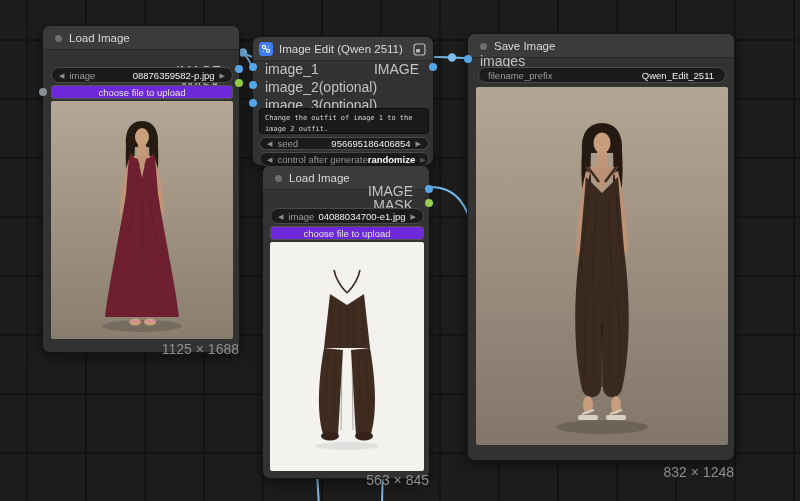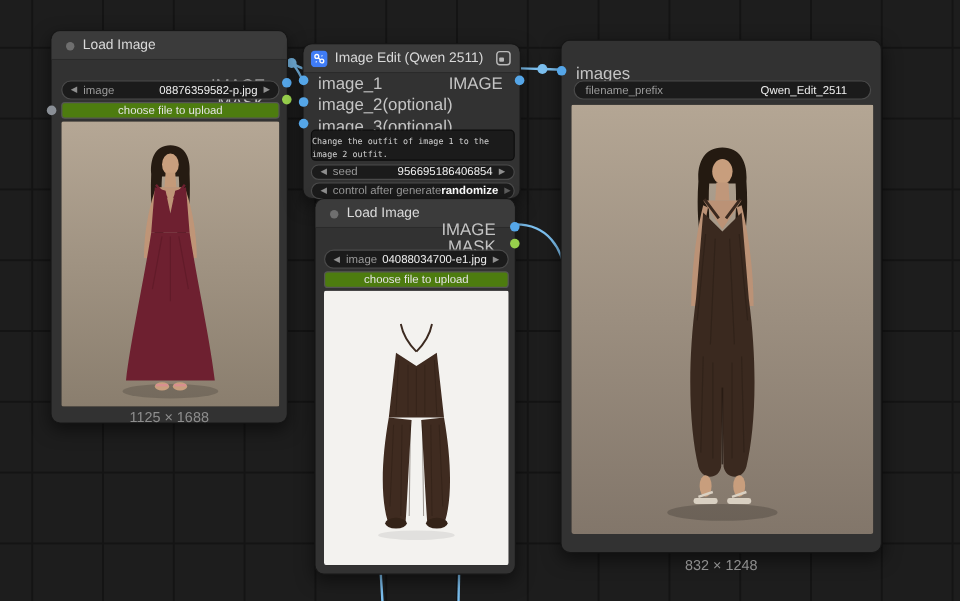--- a/index.html
+++ b/index.html
@@ -35,35 +35,35 @@
   .slot-label.right{text-align:right}
   .pill{
     position:absolute;background:#1b1b1b;border:1px solid #4a4a4a;border-radius:9px;
     display:flex;align-items:center;padding:0 7px;font-size:9.5px;color:#9b9b9b;
   }
   .pill .arrow{font-size:7px;color:#8f8f8f;line-height:1}
   .pill .arrow.dim{color:#5d5d5d}
   .pill .w-label{margin-left:5px;color:#9b9b9b;white-space:nowrap}
   .pill .w-value{margin-left:auto;margin-right:5px;color:#efefef;white-space:nowrap}
   .pill .w-value.bold{font-weight:bold;color:#fff}
-  .pill.no-arrows .w-value{margin-right:12px}
+  .pill.no-arrows .w-value{margin-right:4px}
   .upload-btn{
-    position:absolute;background:#4d7c0f;border:1px solid #545454;border-radius:3px;
+    position:absolute;background:#6d28d9;border:1px solid #545454;border-radius:3px;
     color:#e4e4e4;font-size:9.5px;display:flex;align-items:center;justify-content:center;
     white-space:nowrap;
     text-align:center;
   }
   .prompt-box{
     position:absolute;background:#1b1b1b;border:1px solid #0d0d0d;border-radius:4px;
     font-family:"DejaVu Sans Mono",monospace;font-size:7px;color:#d2d2d2;
-    padding:4px 0;line-height:1.5;overflow:hidden;
+    padding:4px 5px;line-height:1.5;overflow:hidden;
   }
   .preview{position:absolute;overflow:hidden;border-radius:2px;background:#202020}
   .preview svg{display:block}
-  .caption{position:absolute;width:100%;text-align:center;font-size:12px;color:#8e8e8e}
+  .caption{position:absolute;width:100%;text-align:right;font-size:14px;color:#8e8e8e}
   .hdr-icon{position:absolute;top:5px}
 </style>
 </head>
 <body>
 
 <div id="canvas">
 
   <svg id="wires">
 
     <path d="M232,48 C240,48 247,58 258,58" stroke="var(--link-blue)" stroke-width="2" fill="none"></path>
@@ -201,23 +201,28 @@
         <path d="M60,52 L77,63 L94,52 L100,106 L54,106 Z" fill="#3f2b20"></path>
         <path d="M54,106 C48,140 47,172 53,192 C55,199 66,199 68,193 C70,165 71,135 73,108 Z" fill="#3f2b20"></path>
         <path d="M100,106 C106,140 107,172 101,192 C99,199 88,199 86,193 C84,165 83,135 81,108 Z" fill="#3f2b20"></path>
         <ellipse cx="60" cy="194" rx="9" ry="4.5" fill="#342318"></ellipse>
         <ellipse cx="94" cy="194" rx="9" ry="4.5" fill="#342318"></ellipse>
         <path d="M62,58 L60,104 M70,62 L70,104 M77,65 L77,104 M84,62 L84,104 M92,58 L94,104
                  M58,112 L55,180 M65,112 L64,188 M72,112 L71,188
                  M82,112 L83,188 M89,112 L90,188 M96,112 L99,180" stroke="#2a1c13" stroke-width="0.8" opacity="0.45" fill="none"></path>
       </svg>
     </div>
+    <div class="caption" style="top:306px">563 × 845</div>
   </div>
 
   <div class="node" style="left:467px;top:33px;width:268px;height:428px">
+    <div class="node-header">
+      <span class="collapse-dot"></span>
+      <span class="node-title">Save Image</span>
+    </div>
     <span class="port" style="left:-4px;top:21px"></span>
     <span class="slot-label" style="left:12px;top:19px">images</span>
 
     <div class="pill no-arrows" style="left:10px;top:33px;width:248px;height:16px">
       <span class="w-label" style="margin-left:2px">filename_prefix</span>
       <span class="w-value">Qwen_Edit_2511</span>
     </div>
 
     <div class="preview" style="left:8px;top:53px;width:252px;height:358px">
       <svg width="252" height="358" viewBox="0 0 252 358">

